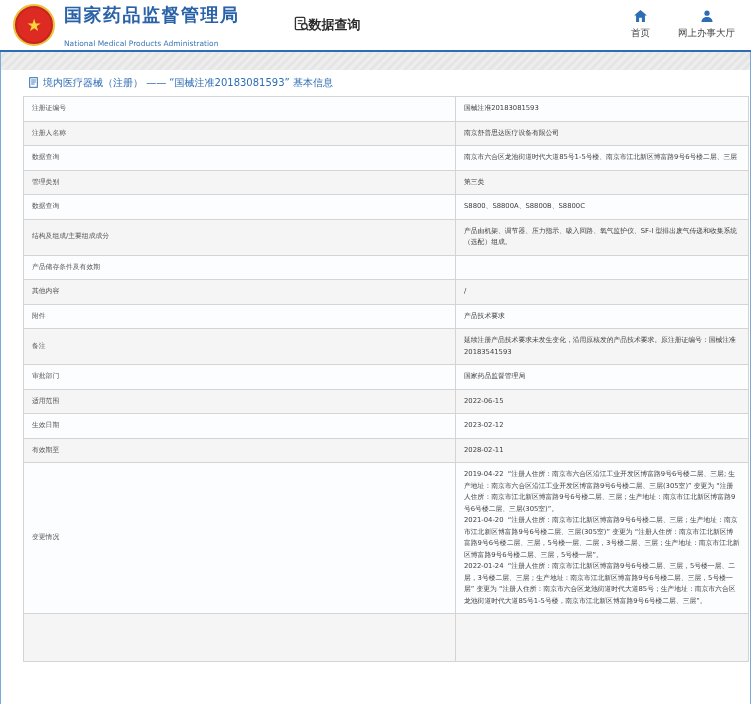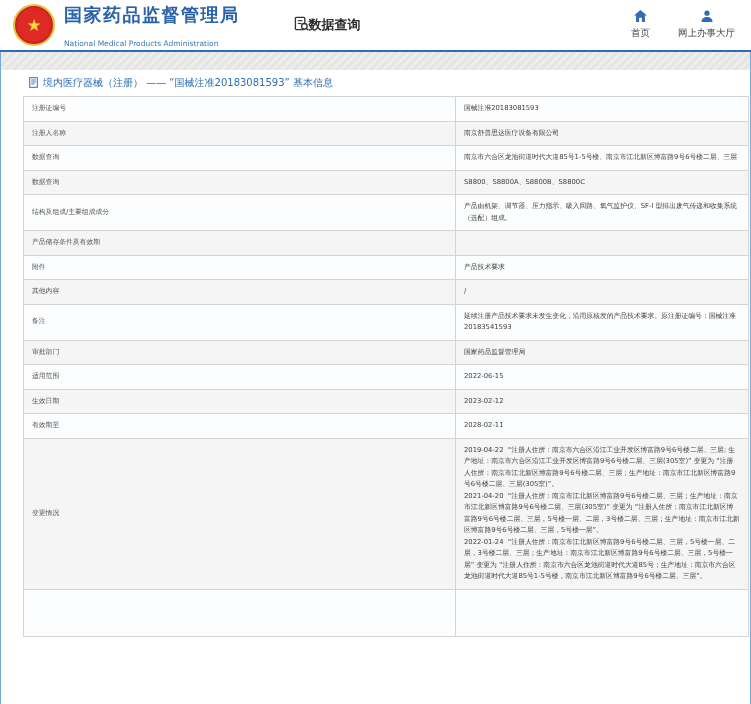--- a/index.html
+++ b/index.html
@@ -122,38 +122,42 @@
       </tr>
       <tr>
         <td class="lbl">注册人名称</td>
         <td class="val">南京舒普思达医疗设备有限公司</td>
       </tr>
       <tr>
         <td class="lbl">数据查询</td>
         <td class="val">南京市六合区龙池街道时代大道85号1-5号楼、南京市江北新区博富路9号6号楼二层、三层</td>
       </tr>
       <tr>
+        <td class="lbl">管理类别</td>
+        <td class="val">第三类</td>
+      </tr>
+      <tr>
         <td class="lbl">数据查询</td>
         <td class="val">S8800、S8800A、S8800B、S8800C</td>
       </tr>
       <tr>
         <td class="lbl">结构及组成/主要组成成分</td>
         <td class="val">产品由机架、调节器、压力指示、吸入回路、氧气监护仪、SF-Ⅰ 型排出废气传递和收集系统（选配）组成。</td>
       </tr>
       <tr>
         <td class="lbl">产品储存条件及有效期</td>
         <td class="val"></td>
       </tr>
       <tr>
+        <td class="lbl">其他内容</td>
+        <td class="val">/</td>
+      </tr>
+      <tr>
         <td class="lbl">附件</td>
         <td class="val">产品技术要求</td>
-      </tr>
-      <tr>
-        <td class="lbl">其他内容</td>
-        <td class="val">/</td>
       </tr>
       <tr>
         <td class="lbl">备注</td>
         <td class="val">延续注册产品技术要求未发生变化，沿用原核发的产品技术要求。原注册证编号：国械注准20183541593</td>
       </tr>
       <tr>
         <td class="lbl">审批部门</td>
         <td class="val">国家药品监督管理局</td>
       </tr>
       <tr>

